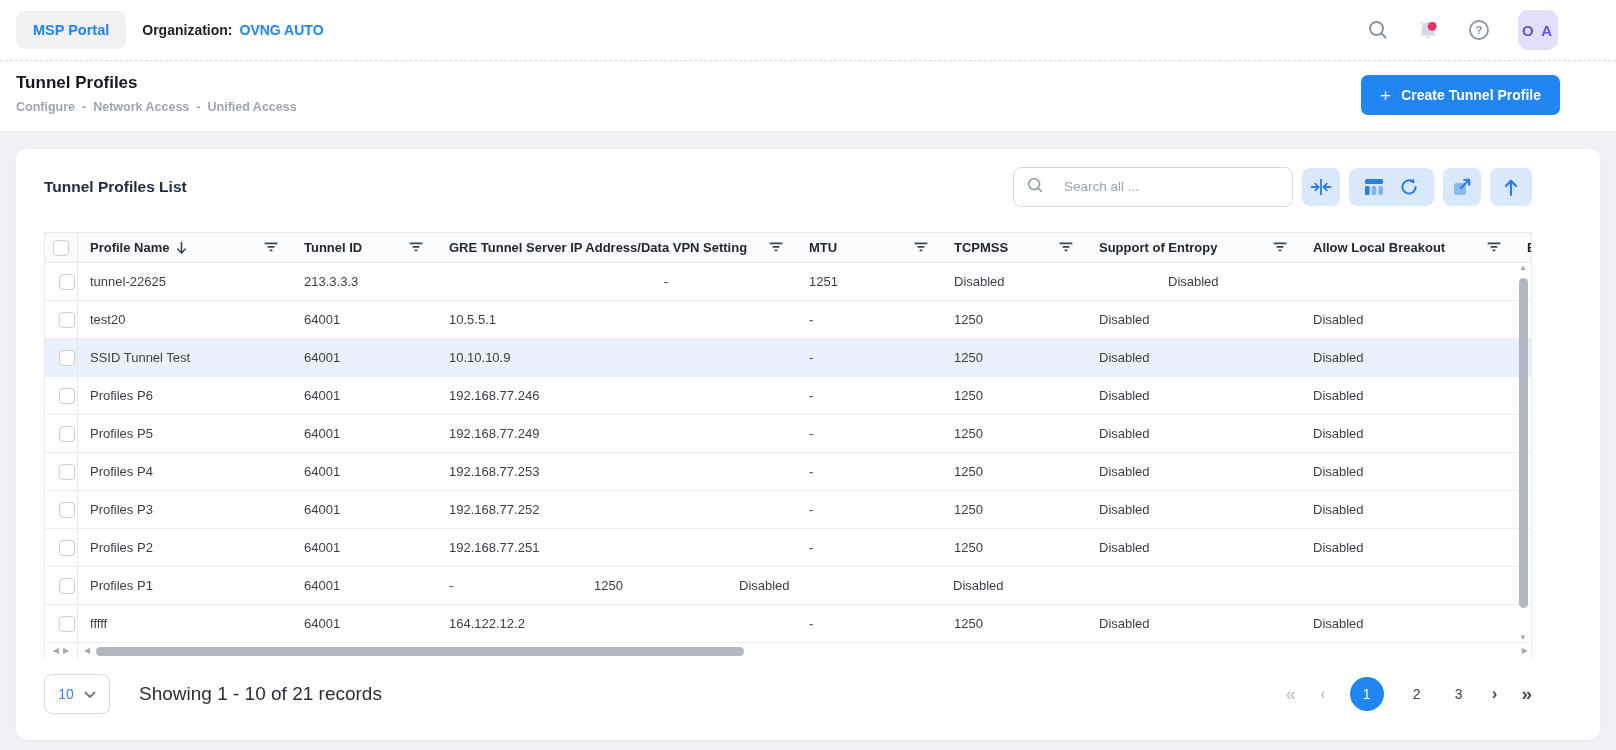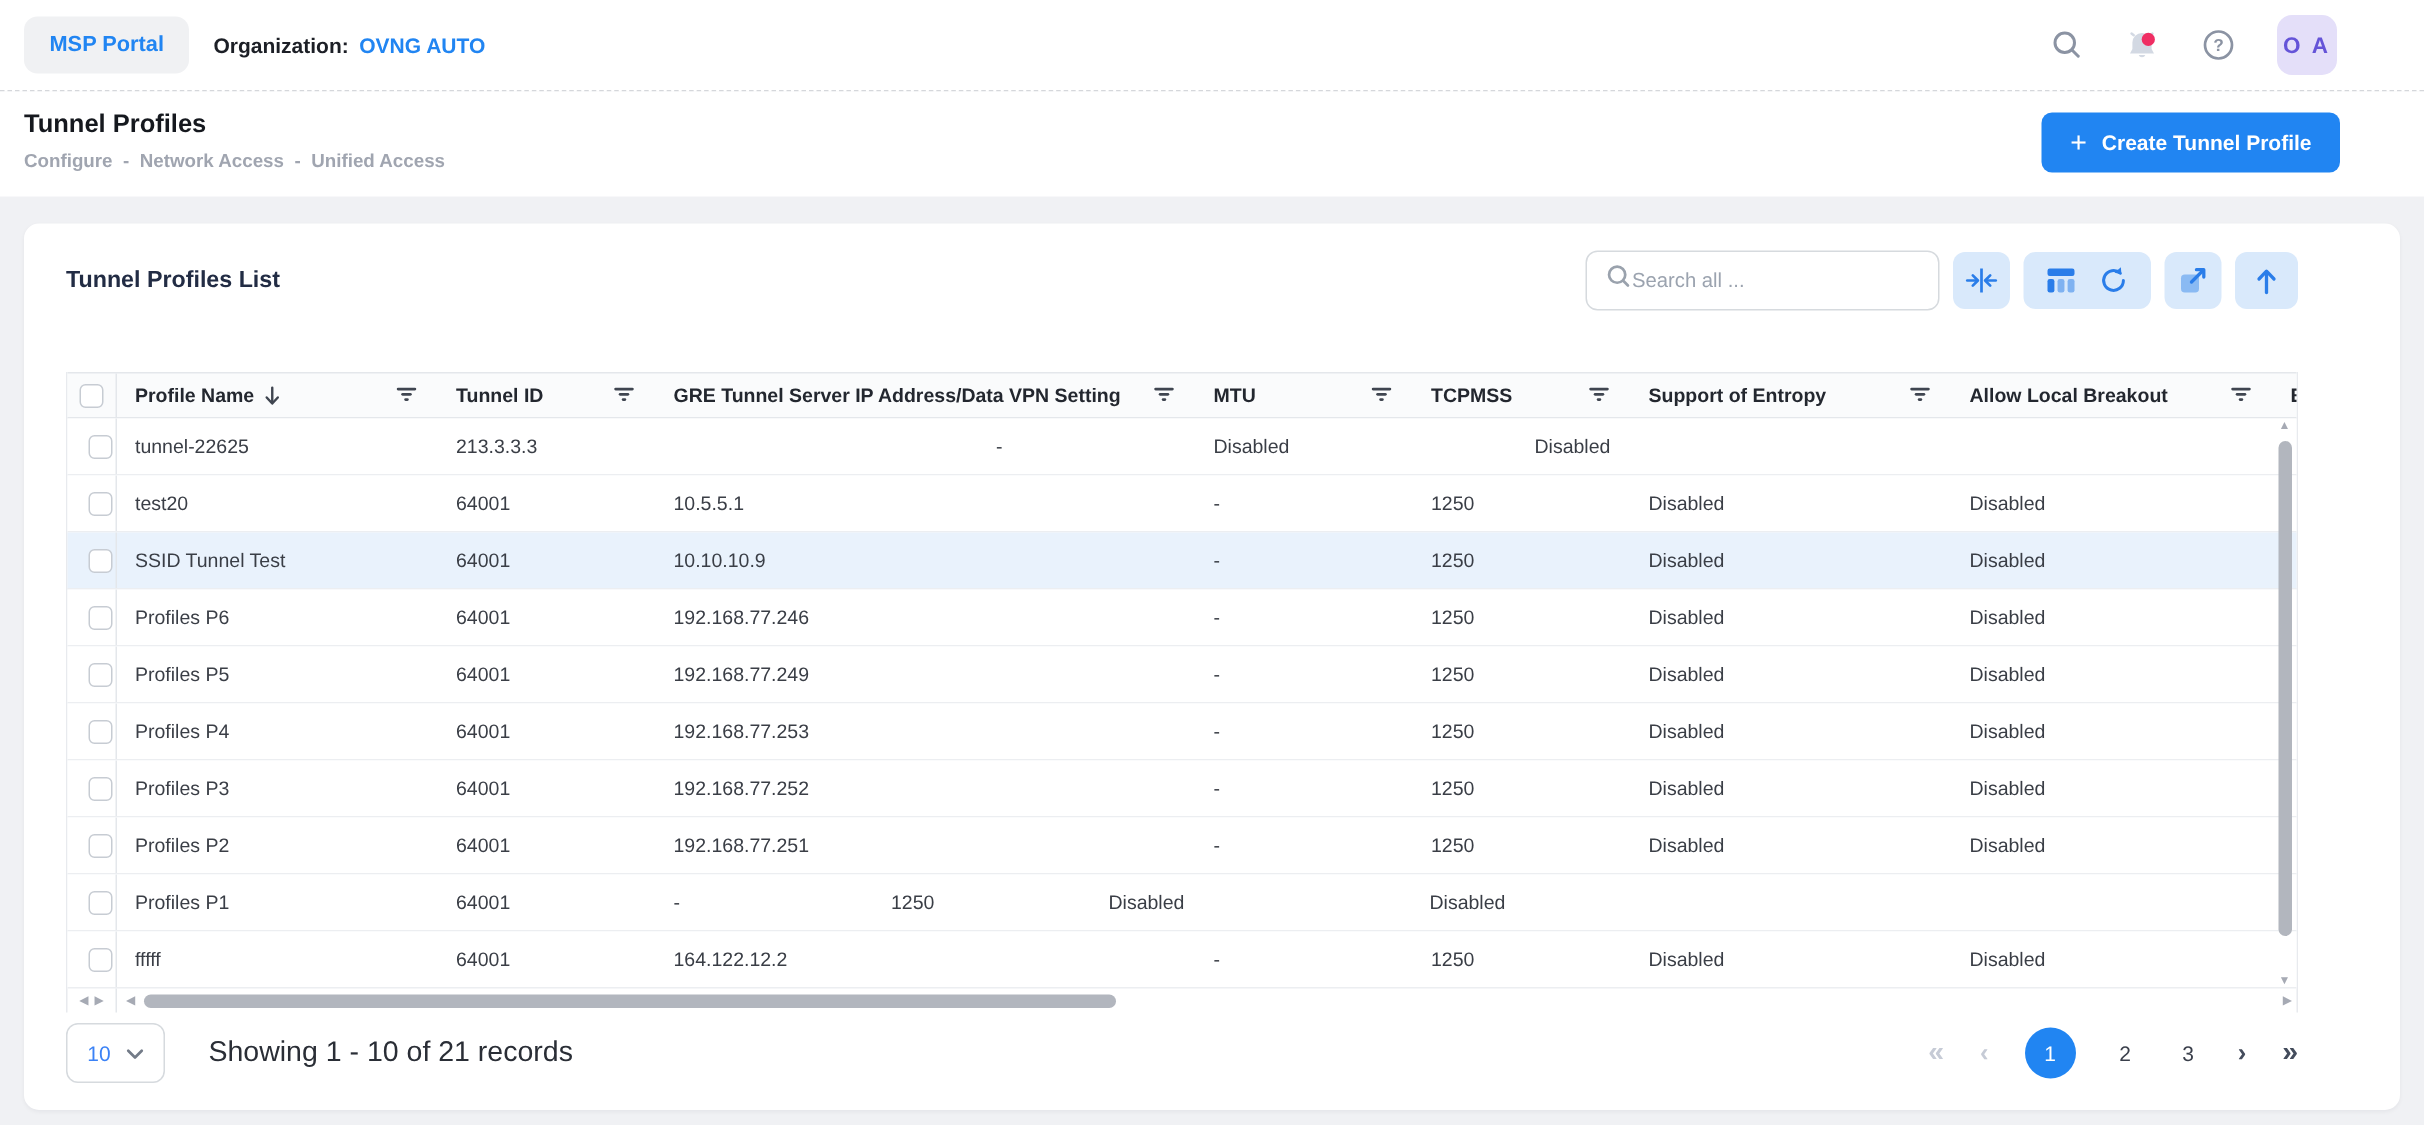--- a/index.html
+++ b/index.html
@@ -33,29 +33,29 @@
   .breadcrumb{margin-top:7px;font-size:12.5px;font-weight:600;color:#a0a5b0;display:flex;gap:7px;}
   .create-btn{background:var(--accent);color:#fff;border:none;font-family:inherit;font-size:14px;font-weight:700;height:40px;padding:0 19px;border-radius:7px;display:flex;align-items:center;gap:10px;cursor:pointer;margin-top:2px;}
   .create-btn .plus{font-size:19px;font-weight:400;line-height:1;}
 
   
   .page-body{flex:1;padding:18px 16px 10px;}
   .card{background:#fff;border-radius:10px;height:100%;padding:0 68px 0 28px;box-shadow:0 1px 3px rgba(16,24,40,.05);display:flex;flex-direction:column;}
   .card-head{height:75px;display:flex;align-items:center;justify-content:space-between;flex:0 0 auto;}
   .panel-title{font-size:15.5px;font-weight:700;color:#222c44;}
   .controls{display:flex;align-items:center;gap:9px;}
-  .search-box{width:236px;height:40px;border:1px solid #d6dade;border-radius:8px;display:flex;align-items:center;padding:0 12px;gap:0;background:#fff;}
+  .search-box{width:280px;height:40px;border:1px solid #d6dade;border-radius:8px;display:flex;align-items:center;padding:0 12px;gap:20px;background:#fff;}
   .search-box input{border:none;outline:none;font-family:inherit;font-size:13.5px;color:#5a6270;width:100%;background:transparent;}
   .search-box input::placeholder{color:#9ba3af;}
   .icon-btn{height:38px;min-width:38px;background:var(--icon-btn-bg);border-radius:8px;display:flex;align-items:center;justify-content:center;cursor:pointer;}
   .icon-btn.wide{width:85px;gap:15px;}
   .icon-btn.last{min-width:42px;}
 
   
-  .table-wrap{position:relative;margin-top:24px;border-left:1px solid #e8eaee;border-right:1px solid #e8eaee;flex:0 0 auto;}
+  .table-wrap{position:relative;margin-top:8px;border-left:1px solid #e8eaee;border-right:1px solid #e8eaee;flex:0 0 auto;}
   .thead{display:flex;height:31px;background:#fafbfc;border-top:1px solid #e4e7eb;border-bottom:1px solid #e4e7eb;align-items:stretch;}
   .th{display:flex;align-items:center;font-size:13px;font-weight:700;color:#23272f;padding-left:12px;white-space:nowrap;overflow:hidden;}
   .th .filter{margin-left:auto;margin-right:14px;flex:0 0 auto;cursor:pointer;}
   .sort-ic{margin-left:7px;display:flex;align-items:center;}
   .c0{width:33px;display:flex;align-items:center;justify-content:center;border-right:1px solid #e4e7eb;padding-left:0;flex:0 0 auto;}
   .c1{width:214px;}.c2{width:145px;}.c3{width:360px;}.c4{width:145px;}
   .c5{width:145px;}.c6{width:214px;}.c7{width:214px;}.c8{flex:1;}
   .tbody{}
   .trow{display:flex;height:38px;align-items:stretch;border-bottom:1px solid #eceef1;background:#fff;}
   .trow.highlight{background:var(--row-highlight);}
@@ -270,20 +270,21 @@
         </div>
 
         <div class="tbody">
   <div class="trow">
     <div class="td c0">
                 <span class="cbx"></span>
               </div>
     <div class="td c1">tunnel-22625</div>
     <div class="td c3">213.3.3.3</div>
     <div class="td c4">-</div>
+    <div class="td c5">1251</div>
     <div class="td c6">Disabled</div>
     <div class="td c7">Disabled</div>
     <div class="td c8"></div>
   </div>
 
   <div class="trow">
     <div class="td c0">
                 <span class="cbx"></span>
               </div>
     <div class="td c1">test20</div>

